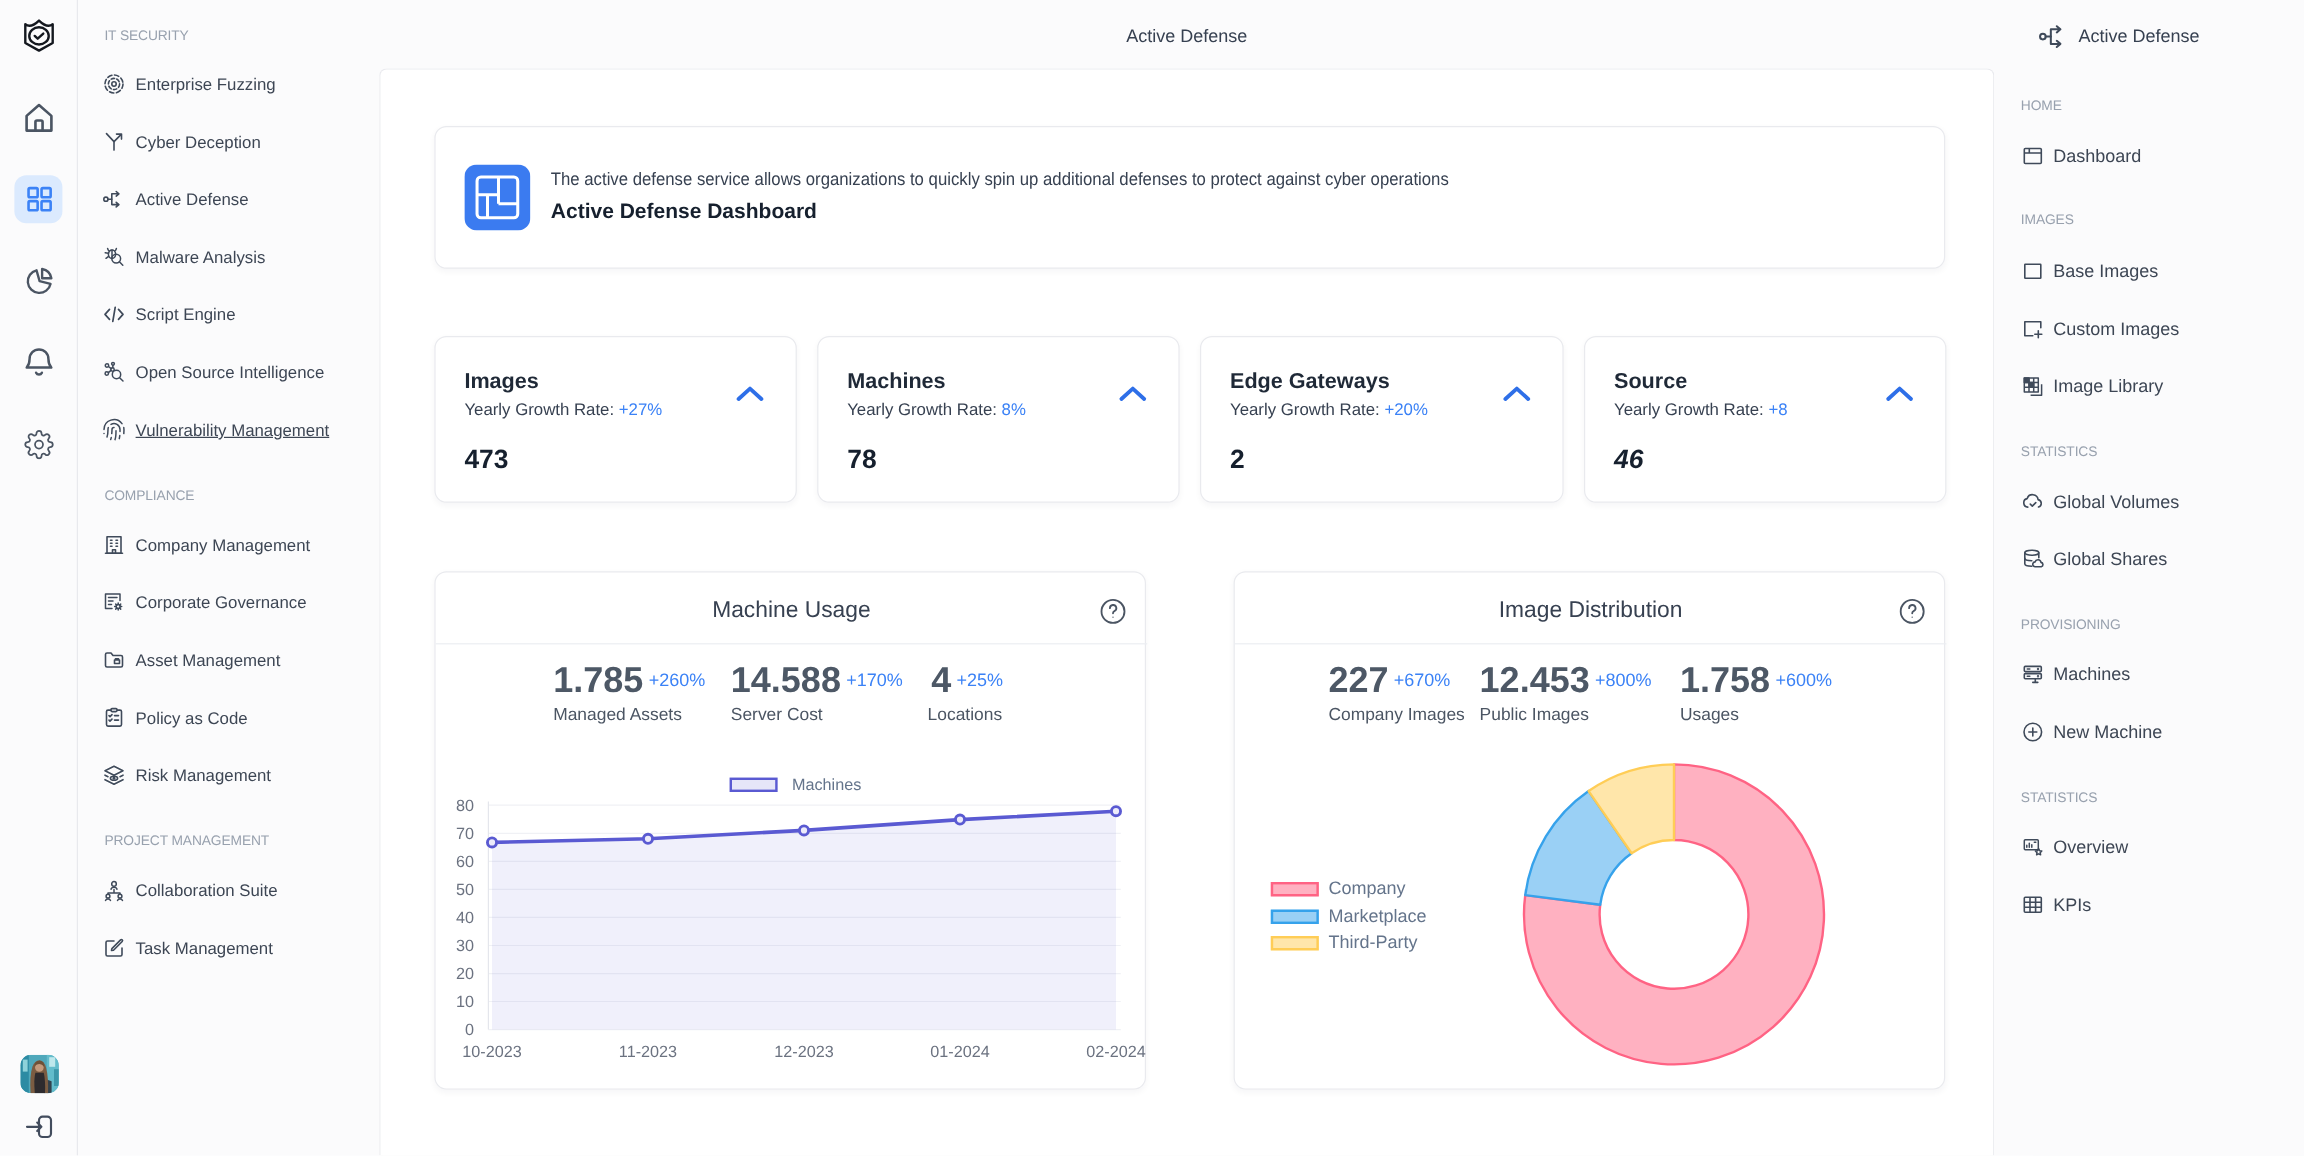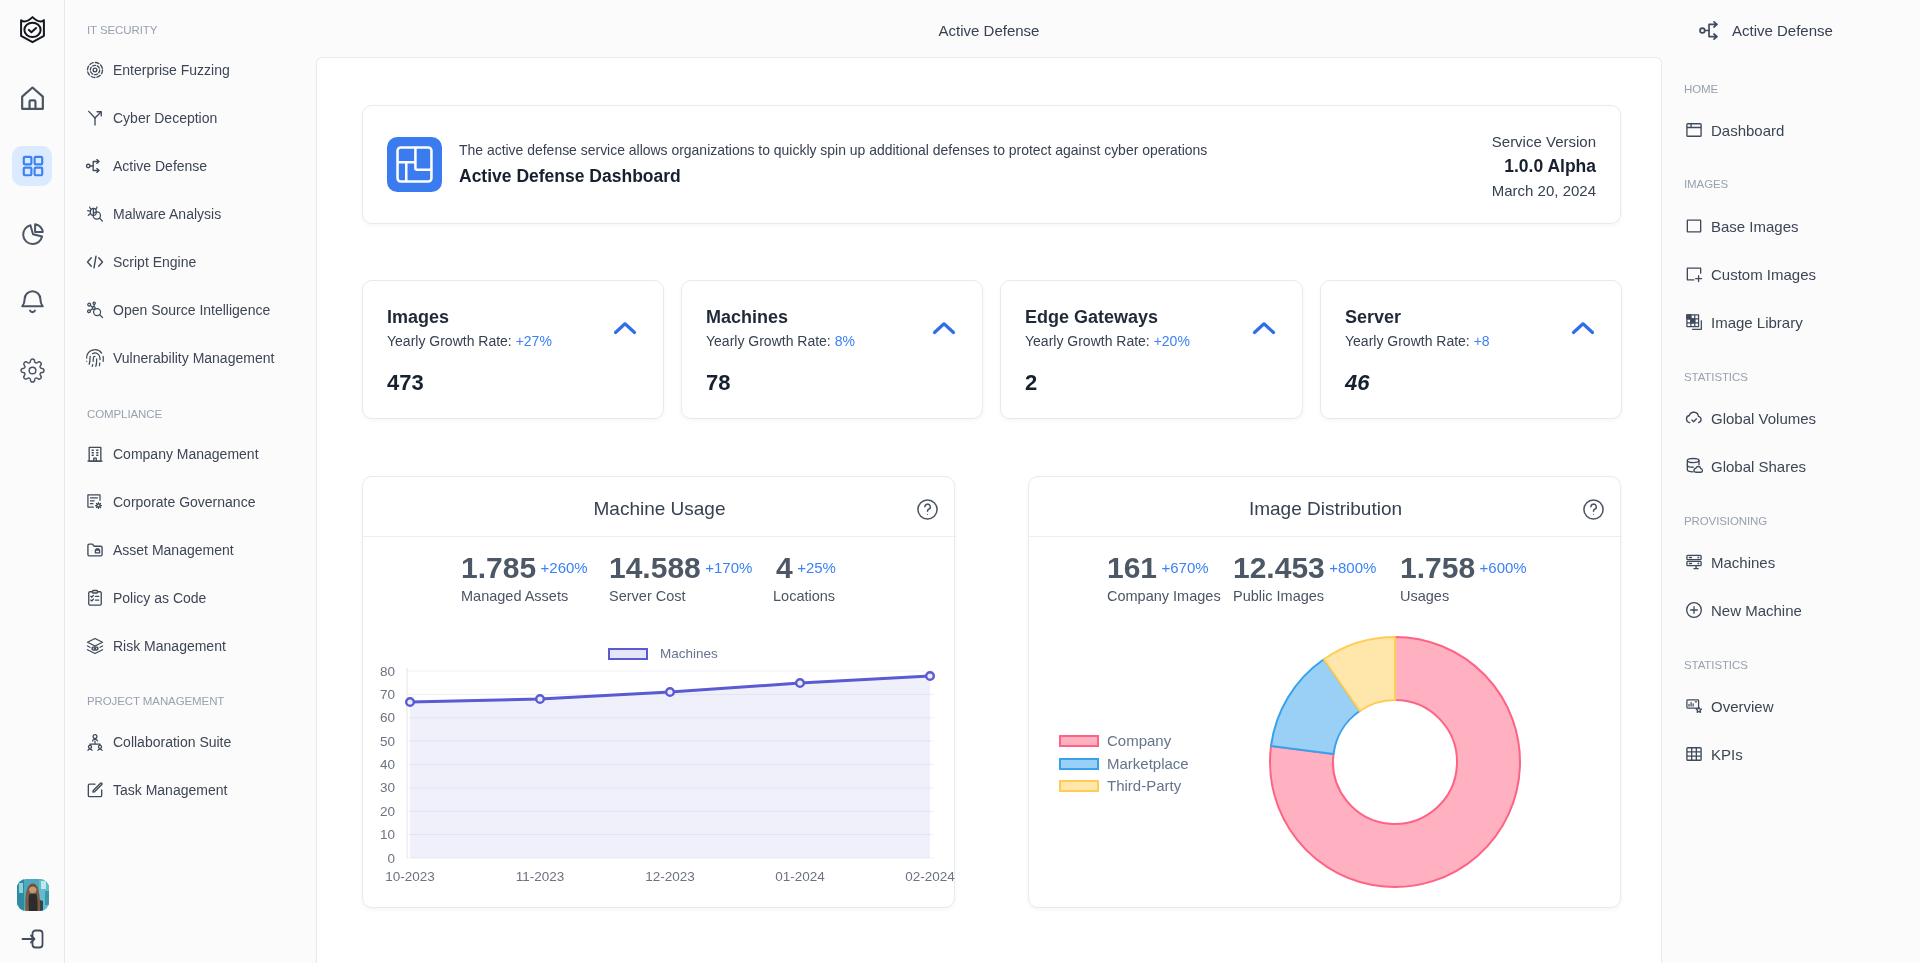--- a/index.html
+++ b/index.html
@@ -149,21 +149,21 @@
       <circle cx="4.8" cy="13.5" r="1.7"></circle>
       <circle cx="10.5" cy="9.5" r="1.7"></circle>
       <circle cx="11" cy="3.8" r="1.4"></circle>
 <path d="M6.5 6.5 L9.2 8.6 M6.4 12.6 L9 10.4 M11 5.2 L10.7 7.8"></path>
 <circle cx="14.5" cy="14.5" r="4.2"></circle>
       <path d="M17.6 17.7 L21 21"></path>
 </svg>
     <span>Open Source Intelligence</span>
   </div>
 
-<div class="menu-item" style="top:348px;">
+<div class="menu-item" style="top:348px;text-decoration:underline;">
 <svg width="20" height="20" viewBox="0 0 24 24" fill="none" stroke="#3f4a5a" stroke-width="1.5" stroke-linecap="round">
 <path d="M12 10a2 2 0 0 0-2 2c0 1.02-.1 2.51-.26 4"></path>
 <path d="M14 13.12c0 2.38 0 6.38-1 8.88"></path>
 <path d="M17.29 21.02c.12-.6.43-2.3.5-3.02"></path>
 <path d="M2 12a10 10 0 0 1 18-6"></path>
 <path d="M2 16h.01"></path>
 <path d="M21.8 16c.2-2 .131-5.354 0-6"></path>
 <path d="M5 19.5C5.5 18 6 15 6 12a6 6 0 0 1 .34-2"></path>
 <path d="M8.65 22c.21-.66.45-1.32.57-2"></path>
 <path d="M9 6.8a6 6 0 0 1 9 5.2v2"></path>
@@ -250,25 +250,20 @@
 <div class="card" style="left:362px; top:105px; width:1259px; height:119px;">
   <svg class="abs" style="left:24px; top:31px;" width="55" height="55" viewBox="0 0 24 24">
     <rect width="24" height="24" rx="4.5" fill="#3b7bf0"></rect>
     <g fill="none" stroke="#fff" stroke-width="1.1" stroke-linejoin="round">
       <rect x="4.6" y="4.6" width="14.8" height="14.8" rx="1.4"></rect>
       <path d="M12.4 4.6 L12.4 14.3 M4.6 11 L12.4 11 M8.4 11 L8.4 19.4 M12.4 14.3 L19.4 14.3"></path>
     </g>
   </svg>
   <div class="abs" style="left:96px; top:35px; font-size:15px; color:#374151; transform:scaleX(0.93); transform-origin:left center;">The active defense service allows organizations to quickly spin up additional defenses to protect against cyber operations</div>
   <div class="abs" style="left:96px; top:60px; font-size:17.5px; font-weight:bold; color:#16202e;">Active Defense Dashboard</div>
-  <div class="abs" style="right:24px; top:24px; text-align:right; font-size:15px; color:#374151; line-height:24px;">
-    Service Version<br>
-    <span style="font-size:17.5px; font-weight:bold; color:#16202e;">1.0.0 Alpha</span><br>
-    March 20, 2024
-  </div>
 </div>
 
 <div class="card" style="left:362px; top:280px; width:302px; height:139px;">
   <div class="abs" style="left:24px; top:26px; font-size:18px; font-weight:bold; color:#1f2937;">Images</div>
   <div class="abs" style="left:24px; top:52px; font-size:14px; color:#374151;">Yearly Growth Rate: <span class="blue">+27%</span></div>
   <div class="abs" style="left:24px; top:89px; font-size:22px; font-weight:bold; color:#16202e;">473</div>
   <svg class="abs" style="left:250px; top:40px;" width="24" height="14" viewBox="0 0 24 14" fill="none" stroke="#2e6fe8" stroke-width="3.2" stroke-linecap="round" stroke-linejoin="round">
       <path d="M2.5 11.5 L12 2.8 L21.5 11.5"></path>
     </svg>
 </div>
@@ -282,21 +277,21 @@
 </div>
 <div class="card" style="left:1000px; top:280px; width:303px; height:139px;">
   <div class="abs" style="left:24px; top:26px; font-size:18px; font-weight:bold; color:#1f2937;">Edge Gateways</div>
   <div class="abs" style="left:24px; top:52px; font-size:14px; color:#374151;">Yearly Growth Rate: <span class="blue">+20%</span></div>
   <div class="abs" style="left:24px; top:89px; font-size:22px; font-weight:bold; color:#16202e;">2</div>
   <svg class="abs" style="left:251px; top:40px;" width="24" height="14" viewBox="0 0 24 14" fill="none" stroke="#2e6fe8" stroke-width="3.2" stroke-linecap="round" stroke-linejoin="round">
       <path d="M2.5 11.5 L12 2.8 L21.5 11.5"></path>
     </svg>
 </div>
 <div class="card" style="left:1320px; top:280px; width:302px; height:139px;">
-  <div class="abs" style="left:24px; top:26px; font-size:18px; font-weight:bold; color:#1f2937;">Server</div>
+  <div class="abs" style="left:24px; top:26px; font-size:18px; font-weight:bold; color:#1f2937;">Source</div>
   <div class="abs" style="left:24px; top:52px; font-size:14px; color:#374151;">Yearly Growth Rate: <span class="blue">+8</span></div>
   <div class="abs" style="left:24px; top:89px; font-size:22px; font-weight:bold; color:#16202e;font-style:italic;">46</div>
   <svg class="abs" style="left:250px; top:40px;" width="24" height="14" viewBox="0 0 24 14" fill="none" stroke="#2e6fe8" stroke-width="3.2" stroke-linecap="round" stroke-linejoin="round">
       <path d="M2.5 11.5 L12 2.8 L21.5 11.5"></path>
     </svg>
 </div>
 
 <div class="card" style="left:362px; top:476px; width:593px; height:432px;">
   <div class="abs" style="left:0; top:21px; width:593px; text-align:center; font-size:19px; color:#374151;">Machine Usage</div>
   <svg class="abs" style="left:553px; top:21px;" width="23" height="23" viewBox="0 0 24 24" fill="none" stroke="#4b5563" stroke-width="1.6">
@@ -363,21 +358,21 @@
 
 <div class="card" style="left:1028px; top:476px; width:593px; height:432px;">
   <div class="abs" style="left:0; top:21px; width:593px; text-align:center; font-size:19px; color:#374151;">Image Distribution</div>
   <svg class="abs" style="left:553px; top:21px;" width="23" height="23" viewBox="0 0 24 24" fill="none" stroke="#4b5563" stroke-width="1.6">
       <circle cx="12" cy="12" r="10"></circle>
       <path d="M9.3 9.2 a2.8 2.8 0 1 1 3.9 2.6 q-1.2.5-1.2 1.9" stroke-linecap="round"></path>
       <circle cx="12" cy="17" r="0.6" fill="#4b5563" stroke="none"></circle>
     </svg>
   <div class="abs" style="left:0; top:59px; width:593px; border-top:1px solid #eceef2;"></div>
 
-  <div class="abs" style="left:78px; top:74px;"><span class="num-big">161</span> <span class="pct">+670%</span></div>
+  <div class="abs" style="left:78px; top:74px;"><span class="num-big">227</span> <span class="pct">+670%</span></div>
   <div class="abs" style="left:78px; top:110px;"><span class="stat-label">Company Images</span></div>
   <div class="abs" style="left:204px; top:74px;"><span class="num-big">12.453</span> <span class="pct">+800%</span></div>
   <div class="abs" style="left:204px; top:110px;"><span class="stat-label">Public Images</span></div>
   <div class="abs" style="left:371px; top:74px;"><span class="num-big">1.758</span> <span class="pct">+600%</span></div>
   <div class="abs" style="left:371px; top:110px;"><span class="stat-label">Usages</span></div>
 
   <div class="abs" style="left:30px; top:258px; width:40px; height:12px; background:#ffb1c1; border:2.5px solid #ff6384;"></div>
   <div class="abs" style="left:78px; top:255px; font-size:15px; color:#64748b;">Company</div>
   <div class="abs" style="left:30px; top:280.5px; width:40px; height:12px; background:#9ad0f5; border:2.5px solid #36a2eb;"></div>
   <div class="abs" style="left:78px; top:277.5px; font-size:15px; color:#64748b;">Marketplace</div>

